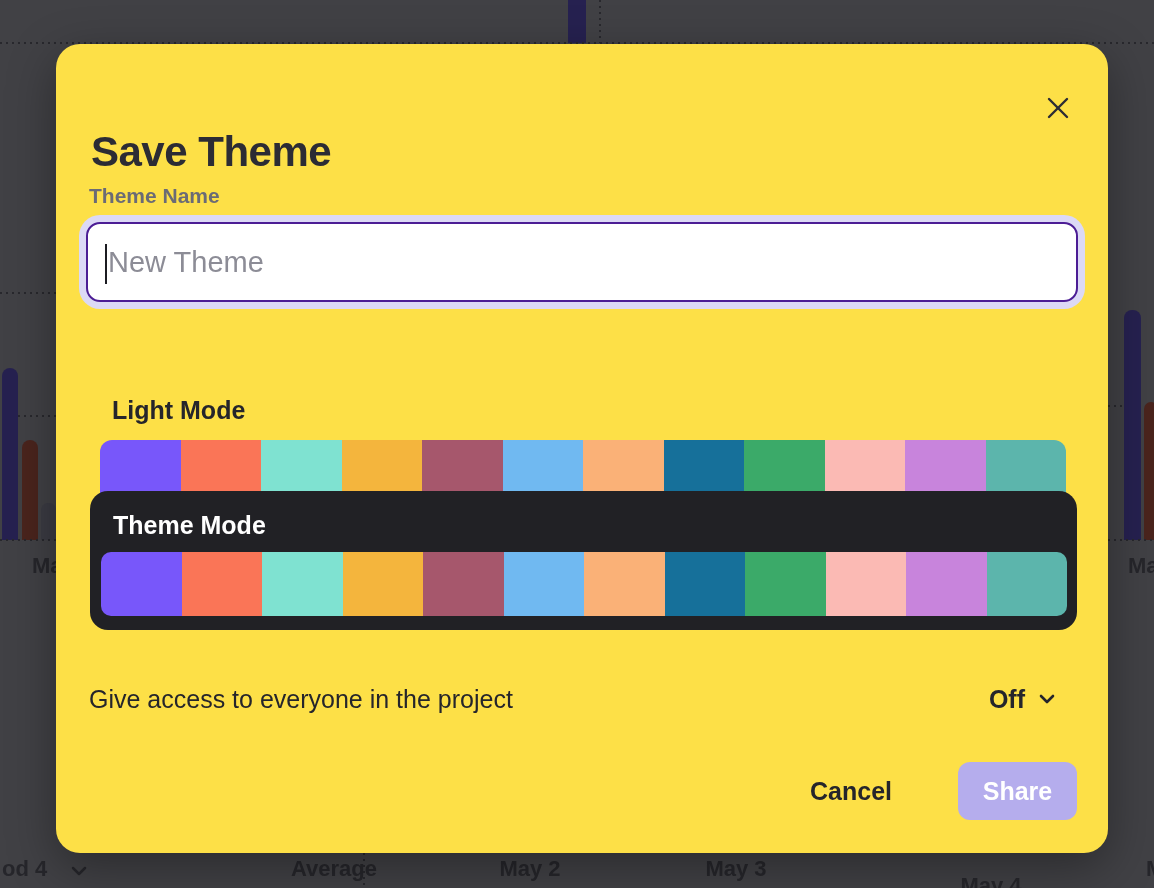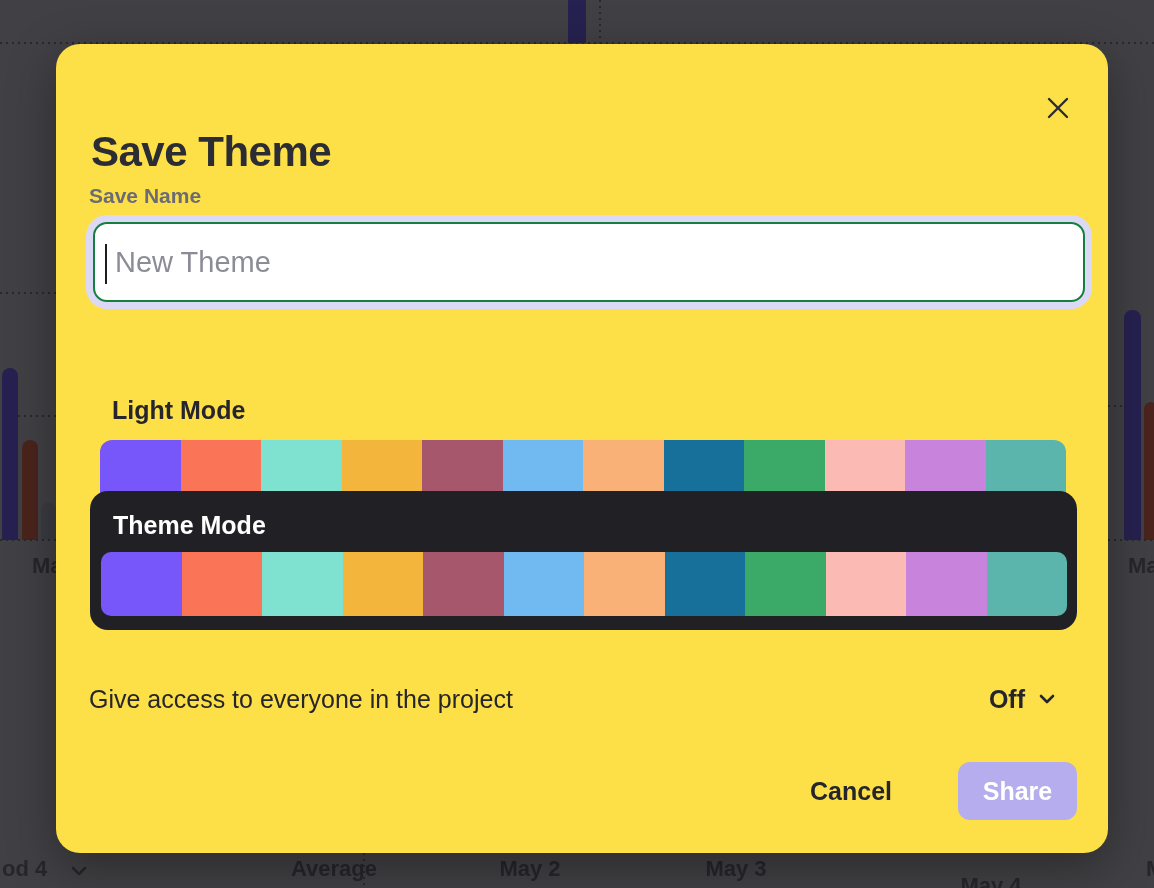--- a/index.html
+++ b/index.html
@@ -49,26 +49,25 @@
     cursor: pointer; background: none; border: none;
   }
   #close-button svg { stroke: #2c2c34; stroke-width: 2.4; stroke-linecap: round; }
 
   #theme-name-label {
     left: 33px; top: 140px;
     font-size: 21px; font-weight: 700; color: #6b6b75;
   }
   #theme-name-input {
     left: 30px; top: 178px; width: 992px; height: 80px;
-    border: 2px solid #15803d; border-radius: 14px;
+    border: 2px solid #4c1d95; border-radius: 14px;
     box-shadow: 0 0 0 7px #dcd9f6;
     font-family: "Liberation Sans", "DejaVu Sans", sans-serif;
     font-size: 29px; color: #2c2c34; padding: 0 20px;
     outline: none;
-    margin-left: 7px;
   }
   #theme-name-input::placeholder { color: #8c8c96; opacity: 1; }
   #text-cursor { left: 49px; top: 200px; width: 2px; height: 40px; background: #1c1c22; }
 
   .mode-label { font-size: 25px; font-weight: 700; color: #25252b; }
   #light-mode-label { left: 56px; top: 352px; }
 
   .swatch-strip {
     display: flex; width: 966px; height: 65px;
     border-radius: 12px; overflow: hidden;
@@ -154,21 +153,21 @@
 
     <div class="abs" id="modal-title">Save Theme</div>
 
     <button class="abs" id="close-button">
       <svg width="24" height="24" viewBox="0 0 24 24">
         <line x1="3" y1="3" x2="21" y2="21"></line>
           <line x1="21" y1="3" x2="3" y2="21"></line>
       </svg>
     </button>
 
-    <div class="abs" id="theme-name-label">Save Name</div>
+    <div class="abs" id="theme-name-label">Theme Name</div>
 
     <input class="abs" id="theme-name-input" type="text" placeholder="New Theme" style="">
     <div class="abs" id="text-cursor"></div>
 
     <div class="abs mode-label" id="light-mode-label">Light Mode</div>
     <div class="abs swatch-strip" style="left:44px; top:396px;" id="light-strip">
         <div class="swatch" style="background: rgb(120, 87, 250);"></div>
         <div class="swatch" style="background: rgb(250, 117, 87);"></div>
         <div class="swatch" style="background: rgb(127, 226, 209);"></div>
         <div class="swatch" style="background: rgb(244, 181, 61);"></div>

